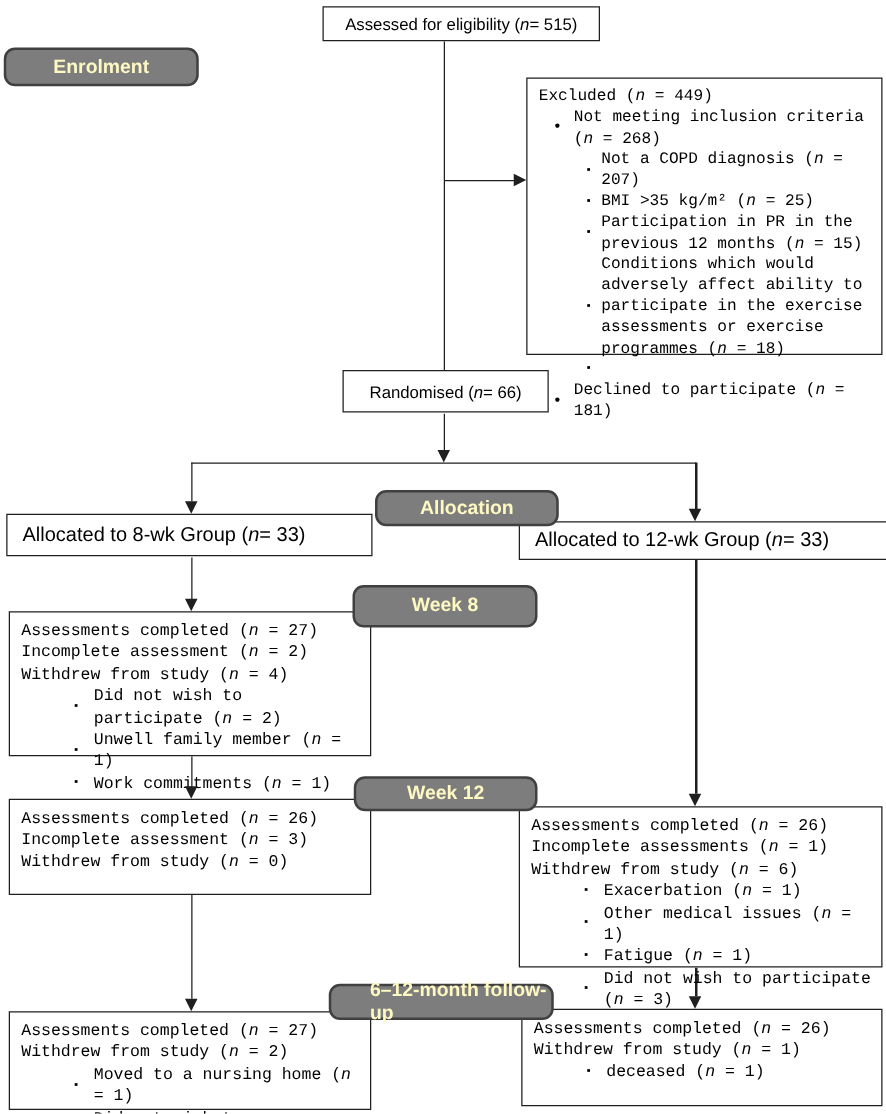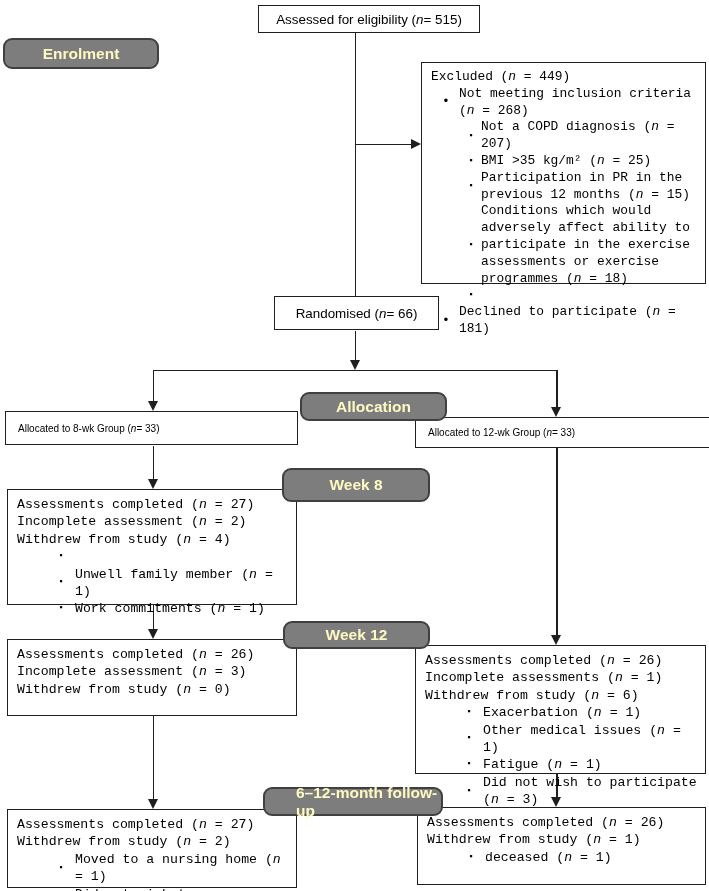--- a/index.html
+++ b/index.html
@@ -10,21 +10,21 @@
     --c-bg:#ffffff;
   }
   html,body{margin:0;padding:0;background:#fff;}
   #canvas{
     position:relative;width:709px;height:891px;background:var(--c-bg);
     font-family:"Liberation Sans","DejaVu Sans",sans-serif;color:#000;
     overflow:hidden;
   }
   .wbox{
     position:absolute;background:#fff;border:1.6px solid var(--c-border);
-    box-sizing:border-box;z-index:2;font-size:10px;line-height:17px;
+    box-sizing:border-box;z-index:2;font-size:16px;line-height:17px;
   }
   .wbox.center{display:flex;align-items:center;justify-content:center;font-size:13.4px;}
   .wbox.leftlab{display:flex;align-items:center;padding-left:12px;}
   .hdr{
     position:absolute;background:var(--c-header-fill);border:2px solid var(--c-header-border);
     border-radius:9px;box-sizing:border-box;z-index:5;
     display:flex;align-items:center;justify-content:center;
     font-weight:bold;font-size:15.5px;color:#fef9c3;
   }
   .vline,.hline{position:absolute;background:var(--c-line);z-index:1;}
@@ -141,20 +141,21 @@
         <span class="txt">Assessments completed (<i>n</i> = 27)</span>
       </div>
       <div class="ln lvl0">
         <span class="txt">Incomplete assessment (<i>n</i> = 2)</span>
       </div>
       <div class="ln lvl0">
         <span class="txt">Withdrew from study (<i>n</i> = 4)</span>
       </div>
       <div class="ln lvl2">
         <span class="blt">▪</span>
+        <span class="txt">Did not wish to participate (<i>n</i> = 2)</span>
       </div>
       <div class="ln lvl2">
         <span class="blt">▪</span>
         <span class="txt">Unwell family member (<i>n</i> = 1)</span>
       </div>
       <div class="ln lvl2">
         <span class="blt">▪</span>
         <span class="txt">Work commitments (<i>n</i> = 1)</span>
       </div>
     </div>

